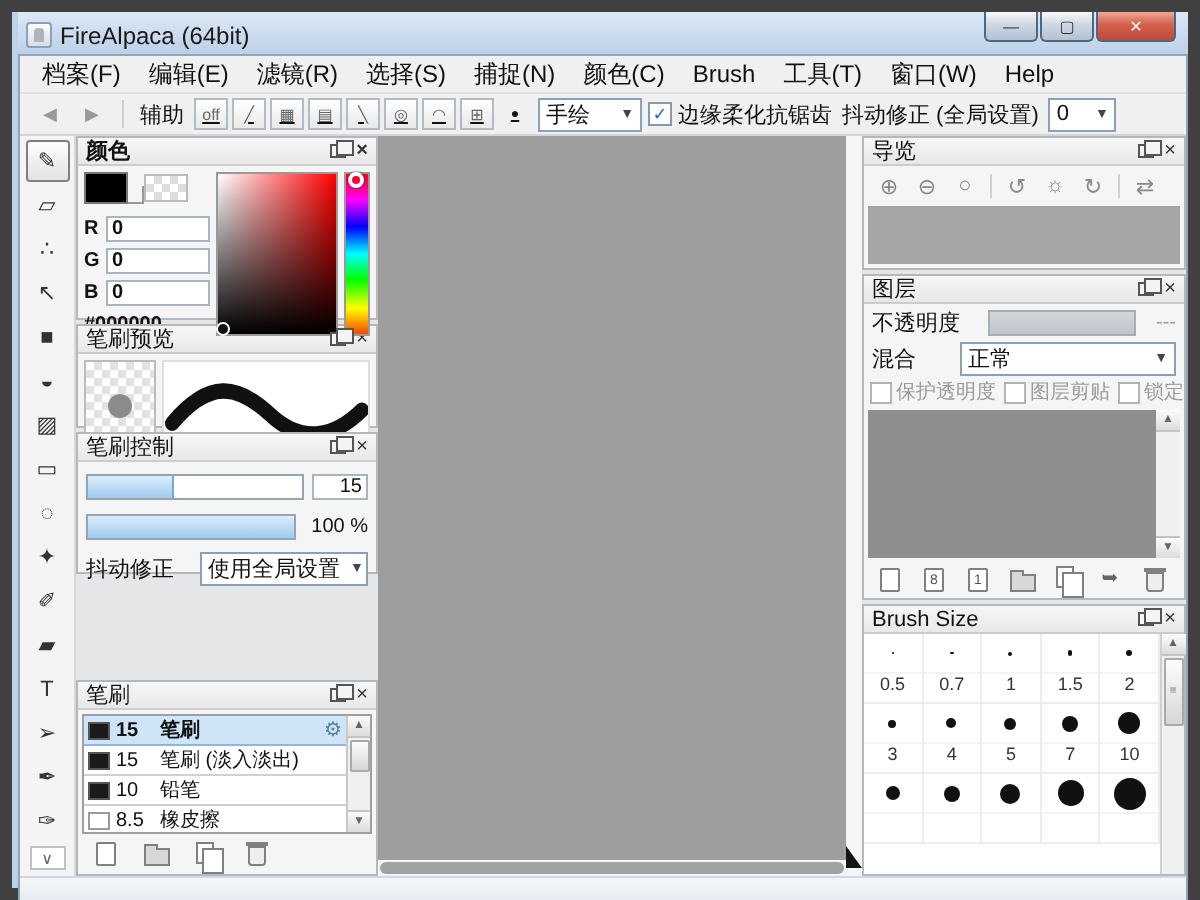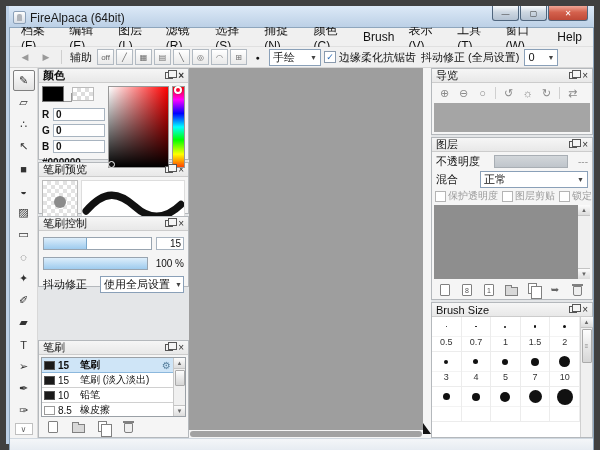--- a/index.html
+++ b/index.html
@@ -187,38 +187,36 @@
         <div class="wbtn maximize">▢</div>
         <div class="wbtn close">✕</div>
       </div>
   </div>
 
   <div class="app-body">
 
     <div class="menubar" id="menubar">
         <span class="menu-item">档案(F)</span>
         <span class="menu-item">编辑(E)</span>
-        <span class="menu-item">图层(L)</span>
         <span class="menu-item">滤镜(R)</span>
         <span class="menu-item">选择(S)</span>
         <span class="menu-item">捕捉(N)</span>
         <span class="menu-item">颜色(C)</span>
         <span class="menu-item">Brush</span>
-        <span class="menu-item">表示(V)</span>
         <span class="menu-item">工具(T)</span>
         <span class="menu-item">窗口(W)</span>
         <span class="menu-item">Help</span>
       </div>
 
     <div class="toolbar">
       <div class="tb-btn">◀</div>
       <div class="tb-btn">▶</div>
       <div class="tb-sep"></div>
       <span class="tb-label">辅助</span>
-      <span id="assist-icons" style="display:flex;gap:2px;align-items:center;">
+      <span id="assist-icons" style="display:flex;gap:2px;align-items:center;text-decoration:underline;">
           <div class="assist-btn">off</div>
           <div class="assist-btn">╱</div>
           <div class="assist-btn">▦</div>
           <div class="assist-btn">▤</div>
           <div class="assist-btn">╲</div>
           <div class="assist-btn">◎</div>
           <div class="assist-btn">◠</div>
           <div class="assist-btn">⊞</div>
           <div class="assist-btn dot-btn">●</div>
         </span>

